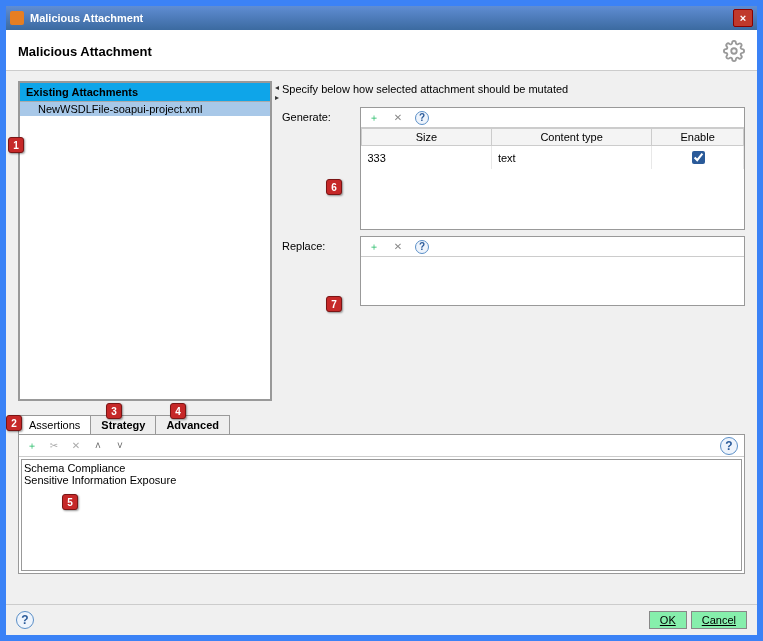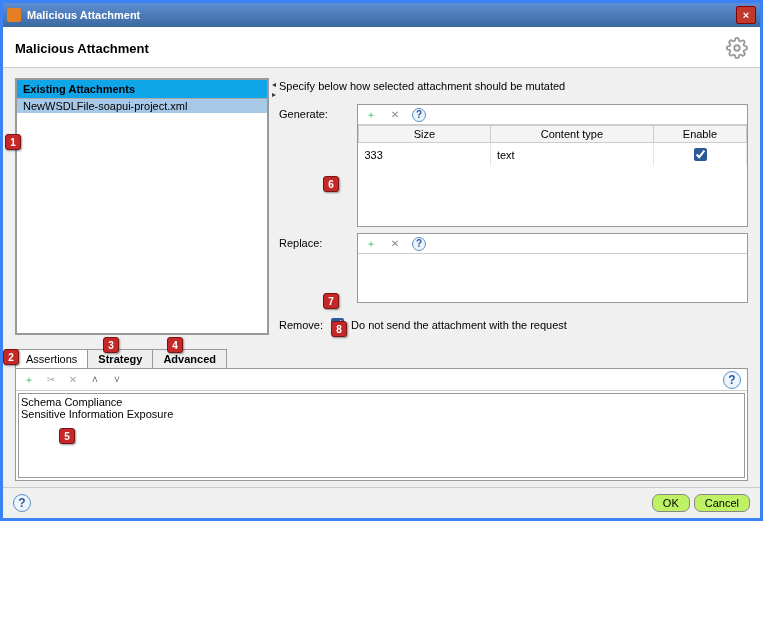--- a/index.html
+++ b/index.html
@@ -1,31 +1,31 @@
 <!DOCTYPE html>
 <html><head>
 <meta charset="utf-8">
 <style>
   * { box-sizing: border-box; font-family: Tahoma, Arial, sans-serif; font-size: 11px; }
   body { margin: 0; background: #fff; }
-  .window { width: 763px; height: 521px; border: 3px solid #3b82f6; background: #f0f0f0; display: flex; flex-direction: column; }
+  .window { width: 763px; height: 641px; border: 6px solid #3b82f6; background: #f0f0f0; display: flex; flex-direction: column; }
   .titlebar { height: 24px; background: linear-gradient(#5f8dd3, #3b6aa0); color: #fff; display: flex; align-items: center; padding: 0 4px; font-weight: bold; }
   .titlebar .ticon { width:14px; height:14px; background:#e67e22; border-radius:2px; display:inline-block; margin-right:6px;}
   .titlebar .spacer { flex: 1; }
   .closebtn { width: 20px; height: 18px; background: #c0392b; border: 1px solid #800; color: #fff; display: flex; align-items: center; justify-content: center; border-radius: 2px; cursor: pointer; font-weight:bold;}
   .header { background: #fff; padding: 10px 12px 8px; border-bottom: 1px solid #ccc; display: flex; align-items: center; }
   .header h1 { font-size: 13px; font-weight: bold; margin: 0; }
   .header .spacer { flex: 1; }
   .gear { width:22px;height:22px;color:#999;}
   .content { flex: 1; padding: 10px 12px 6px; display: flex; flex-direction: column; overflow:hidden;}
   .uppersection { display: flex; gap: 10px; height: 320px; position: relative;}
   .leftpanel { width: 254px; border: 2px solid #999; background: #fff; display:flex;flex-direction:column;position:relative;}
   .leftpanel-header { background:#0ea5e9; padding:3px 6px; font-weight:bold; border-bottom:1px solid #aaa;}
   .leftpanel-list { flex:1; }
-  .leftpanel-list .item { padding:1px 6px; }
+  .leftpanel-list .item { padding:1px 18px; }
   .leftpanel-list .item.selected { background:#a8c8e8; }
   .left-scroll { position:absolute; right:-12px; top:0; width:10px; display:flex; flex-direction:column;}
   .left-scroll .arrow{width:10px;height:10px;font-size:8px;color:#333;text-align:center;}
   .rightpanel { flex:1; display:flex; flex-direction:column; gap:6px;}
   .rightpanel .desc { font-weight:normal; padding:2px 0 6px;}
   .cfgrow { display:flex; align-items:flex-start; gap:20px; position:relative;}
   .cfgrow .lbl { width:58px; text-align:left; padding-top:4px;}
   .tblcontainer { flex:1; border:1px solid #999; background:#fff; }
   .tbtoolbar { height:20px; display:flex; align-items:center; gap:10px; padding:0 6px; border-bottom:1px solid #ccc;}
   .tool-ico{width:14px;height:14px;display:inline-flex;align-items:center;justify-content:center;font-size:10px;}
@@ -36,21 +36,21 @@
   .tblbody-area{height:60px;}
   .removerow { display:flex; align-items:center; gap:4px; padding-top:6px;}
   .tabs { margin-top:14px; display:flex; align-items:flex-end; position:relative;}
   .tab { padding:3px 10px; border:1px solid #999; border-bottom:none; background:#eee; margin-right:-1px; cursor:pointer; position:relative;font-weight:bold;}
   .tab.active { background:#fff; font-weight:normal; z-index:2;}
   .tabpanel { border:1px solid #999; background:#fff; height:140px; display:flex; flex-direction:column; position:relative;}
   .assert-toolbar{height:22px;display:flex;align-items:center;gap:8px;padding:0 6px;border-bottom:1px solid #ccc;}
   .assert-list{flex:1;border:1px solid #999;margin:2px;padding:2px;position:relative;}
   .buttonbar { padding:6px 10px; display:flex; align-items:center; border-top:1px solid #ccc; background:#f0f0f0;}
   .buttonbar .spacer{flex:1;}
-  .btn { border:1px solid #888; background:#bef264; padding:2px 10px; margin-left:4px; cursor:pointer; border-radius:7px;}
+  .btn { border:1px solid #888; background:#86efac; padding:2px 10px; margin-left:4px; cursor:pointer; border-radius:0;text-decoration:underline;}
   .help-circ{width:18px;height:18px;border:1px solid #5b8fc7;border-radius:50%;color:#2a5a99;display:inline-flex;align-items:center;justify-content:center;font-weight:bold;font-size:12px;cursor:pointer;background:#eef4fc;}
   .callout{position:absolute;width:16px;height:16px;background:#c62828;border:1px solid #7a1515;border-radius:3px;color:#fff;font-size:10px;font-weight:bold;display:flex;align-items:center;justify-content:center;box-shadow:1px 1px 2px rgba(0,0,0,.4);z-index:50;}
   input[type=checkbox]{accent-color:#2a5a99;}
 </style>
 </head>
 <body>
 
 <div class="window">
   <div class="titlebar">
     <span class="ticon"></span>
@@ -125,26 +125,20 @@
             <div class="tbtoolbar">
               <span class="tool-ico" style="color:#2b6;">＋</span>
               <span class="tool-ico" style="color:#888;">✕</span>
               <span class="help-circ" style="width:14px;height:14px;font-size:10px;">?</span>
             </div>
             <div class="tblbody-area" style="height:48px;"></div>
           </div>
           <div class="callout" style="left:44px;top:60px;">7</div>
         </div>
 
-        <div class="removerow" style="position:relative;">
-          <div class="lbl" style="padding-top:0;">Remove:</div>
-          <input type="checkbox" checked="" style="">
-          <span>Do not send the attachment with the request</span>
-          <div class="callout" style="left:52px;top:12px;">8</div>
-        </div>
       </div>
     </div>
 
     <div class="tabs">
       <div class="tab active">Assertions</div>
       <div class="tab">Strategy</div>
       <div class="tab">Advanced</div>
       <div class="callout" style="left:-12px;top:0px;">2</div>
       <div class="callout" style="left:88px;top:-12px;">3</div>
       <div class="callout" style="left:152px;top:-12px;">4</div>

